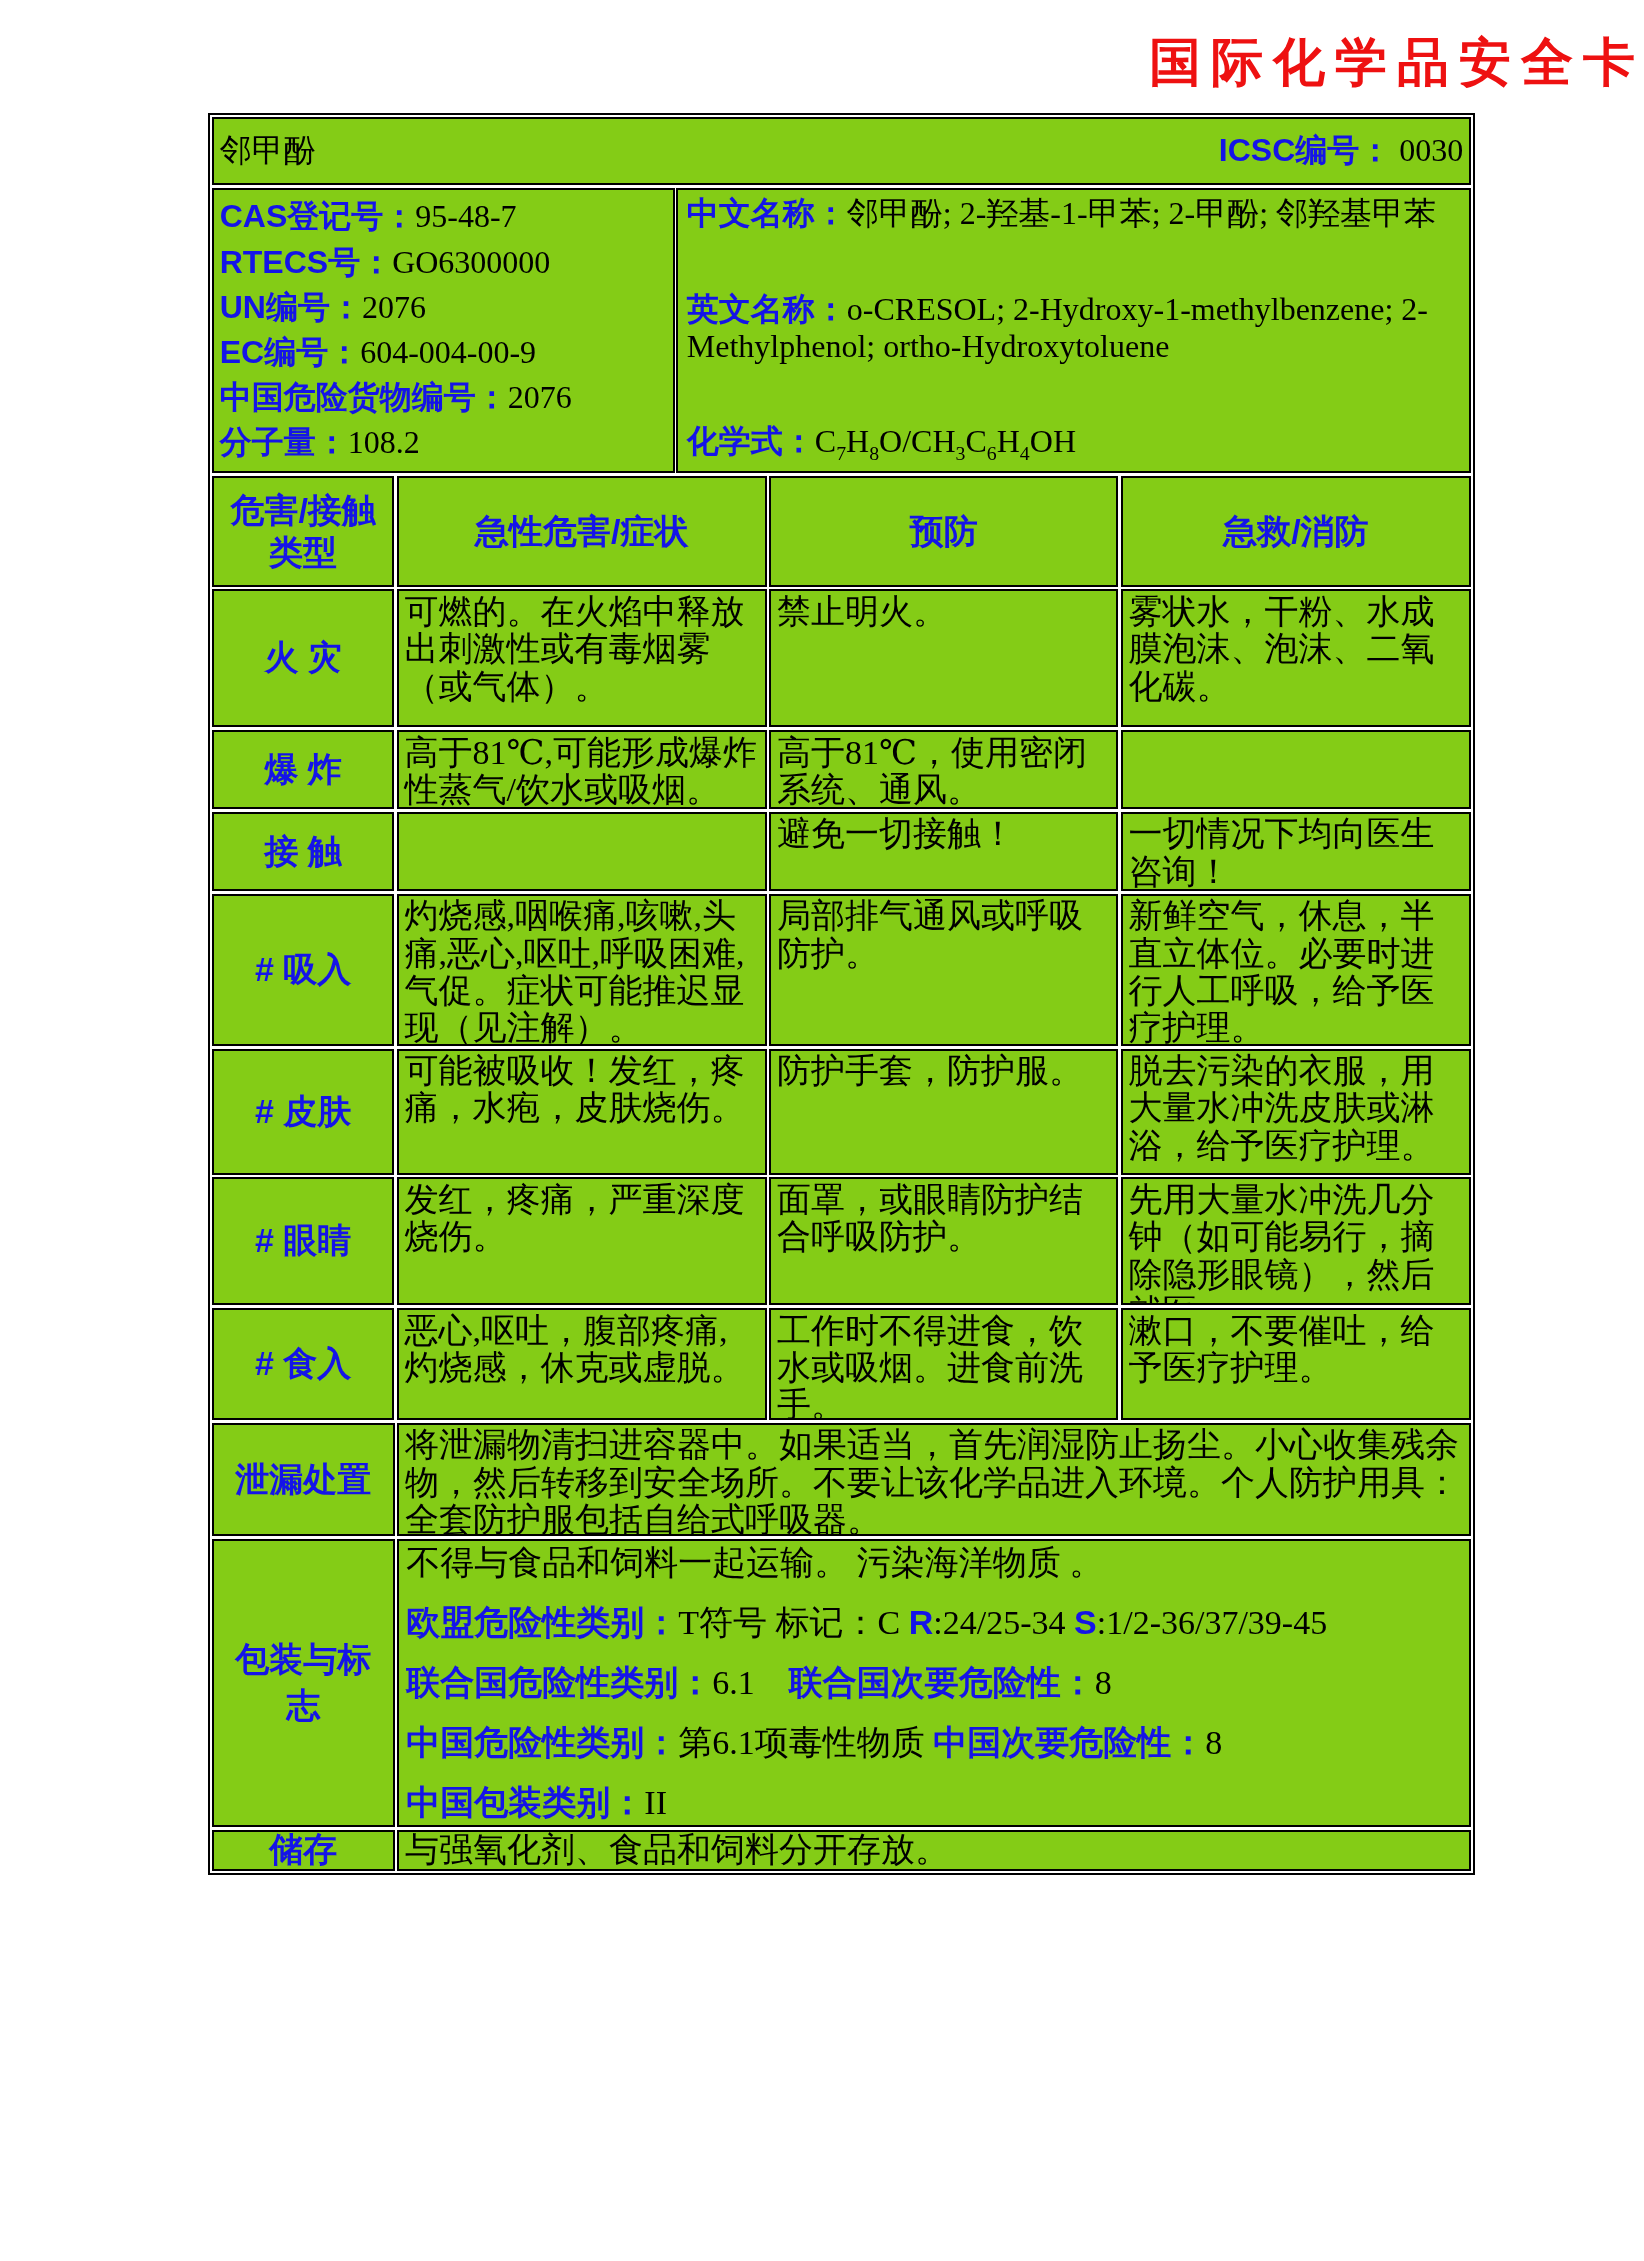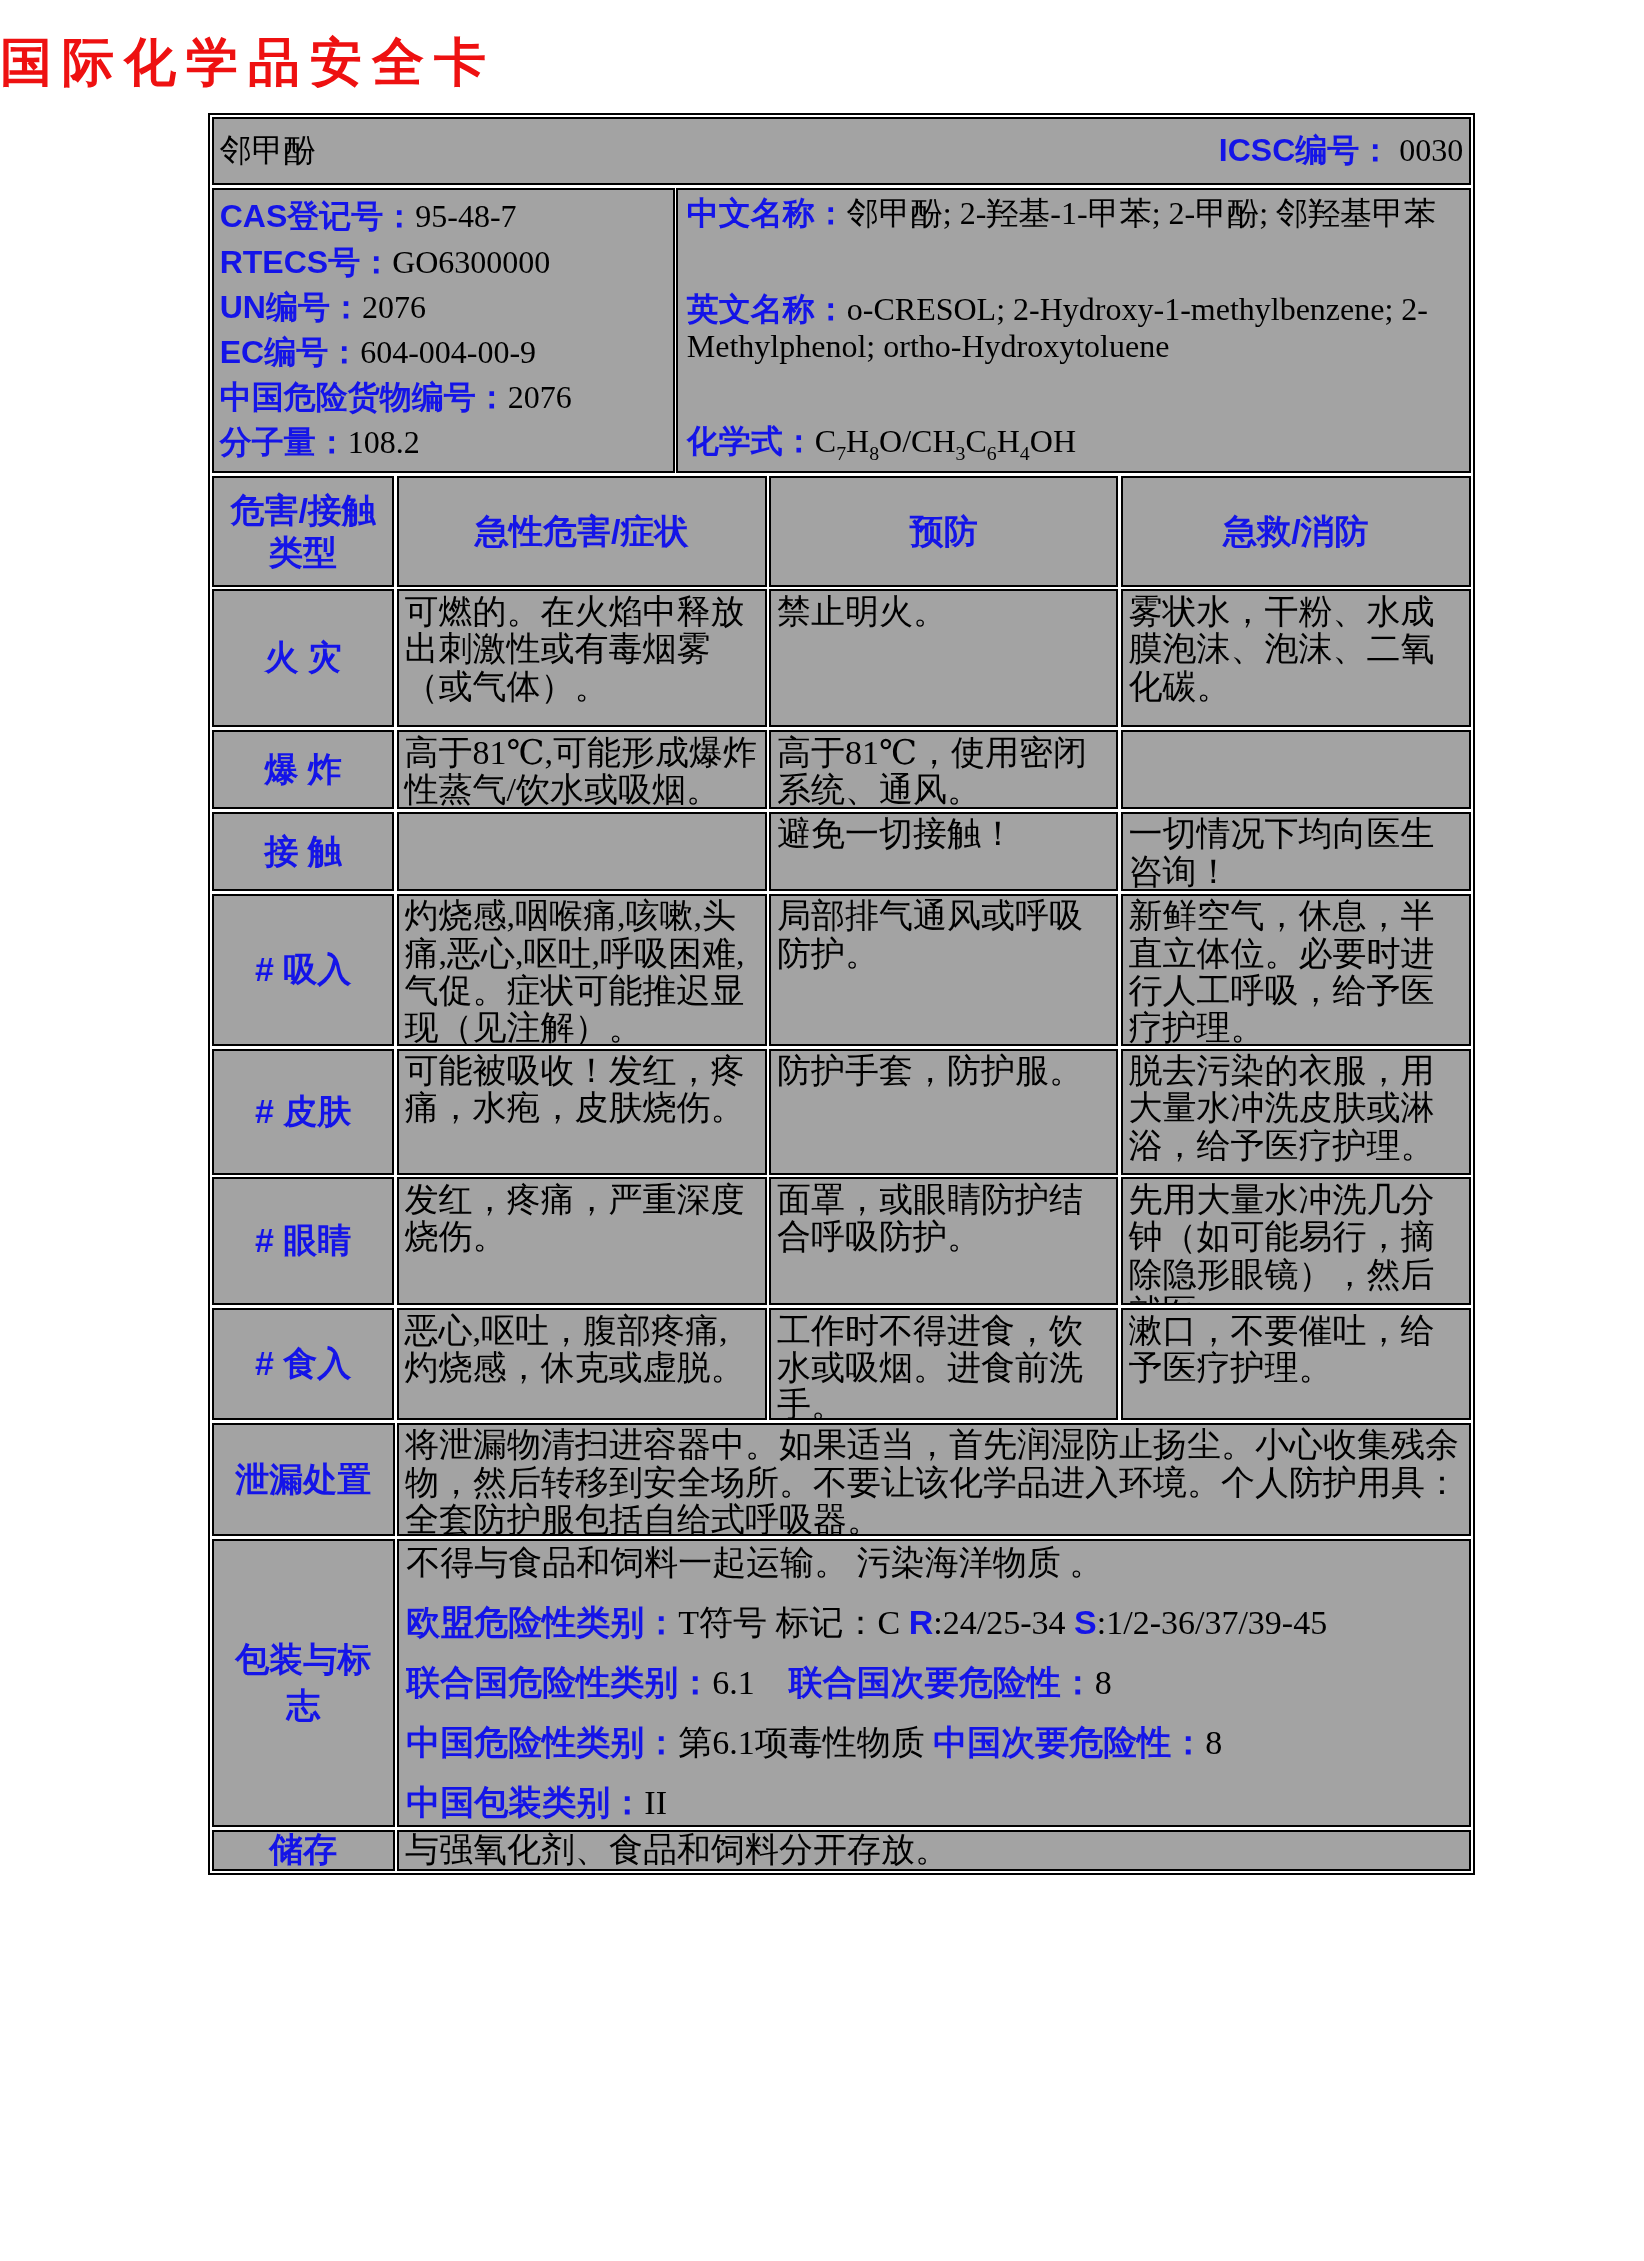--- a/index.html
+++ b/index.html
@@ -1,29 +1,29 @@
 <!DOCTYPE html>
 <html style="font-size:11.3px"><head>
 <meta charset="utf-8">
 <style>
   html,body{margin:0;padding:0;}
   body{
     width:1645px;height:2261px;position:relative;background:#fff;color:#000;
     font-family:"Liberation Serif","DejaVu Serif",serif;
   }
   .page-title{
-    text-align:left;color:#ee1111;font-weight:bold;font-size:52px;letter-spacing:10px;
+    text-align:right;color:#ee1111;font-weight:bold;font-size:52px;letter-spacing:10px;
     padding-top:28px;font-family:"Liberation Sans","DejaVu Sans",sans-serif;
   }
   .card{
     position:absolute;left:208px;top:113px;width:1267px;box-sizing:border-box;
     border:2.1px solid #000;padding:2.1px;background:#fff;
     display:flex;flex-direction:column;gap:2.8px;
   }
-  .cell{border:2.1px solid #000;box-sizing:border-box;padding:1.4px 5.6px;overflow:hidden;background:#a3a3a3;}
+  .cell{border:2.1px solid #000;box-sizing:border-box;padding:1.4px 5.6px;overflow:hidden;background:#84cc16;}
   .lb{color:#1414e8;font-family:"Liberation Sans","DejaVu Sans",sans-serif;font-weight:bold;}
   .sg-label{color:#1414e8;font-family:"Liberation Sans","DejaVu Sans",sans-serif;font-weight:bold;}
   .sg-text{color:#000;}
   .sg-sub{font-size:0.62em;vertical-align:-0.38em;}
   
   .hdr-row{height:68px;display:flex;justify-content:space-between;align-items:center;font-size:32px;}
   
   .info{display:grid;grid-template-columns:657fr 1127fr;gap:1px;height:285px;}
   .ids{display:flex;flex-direction:column;justify-content:space-between;padding:5.6px 5.6px;font-size:32px;}
   .names{display:flex;flex-direction:column;justify-content:space-between;padding:5.6px 8.5px;font-size:32px;line-height:1.18;}

